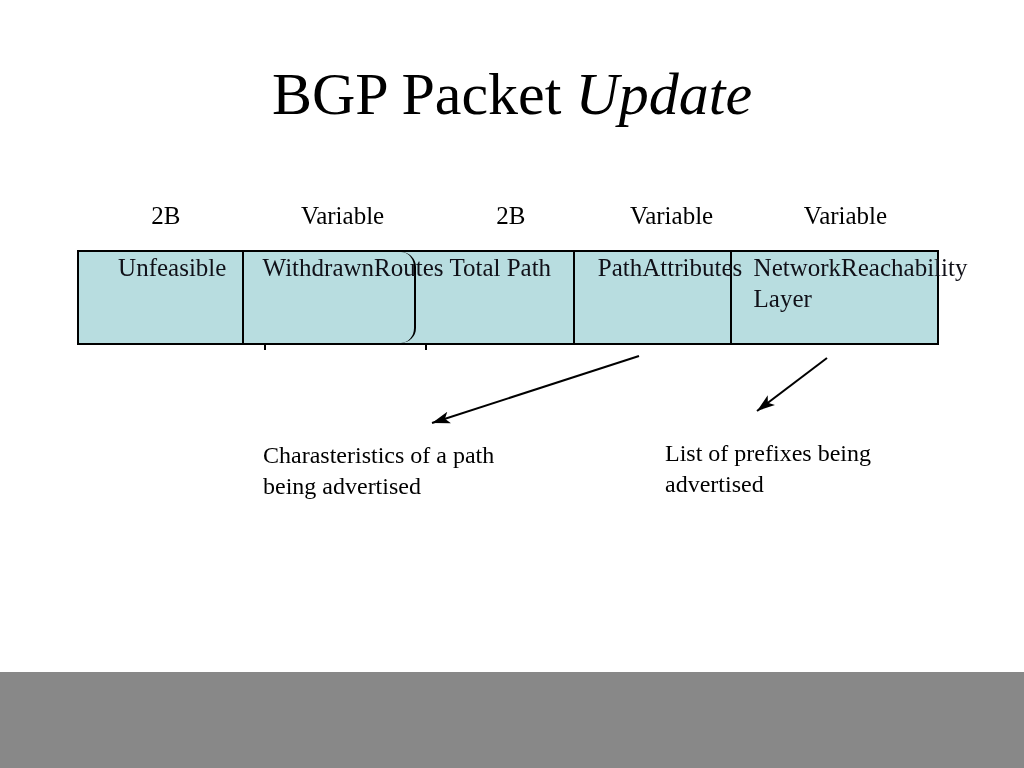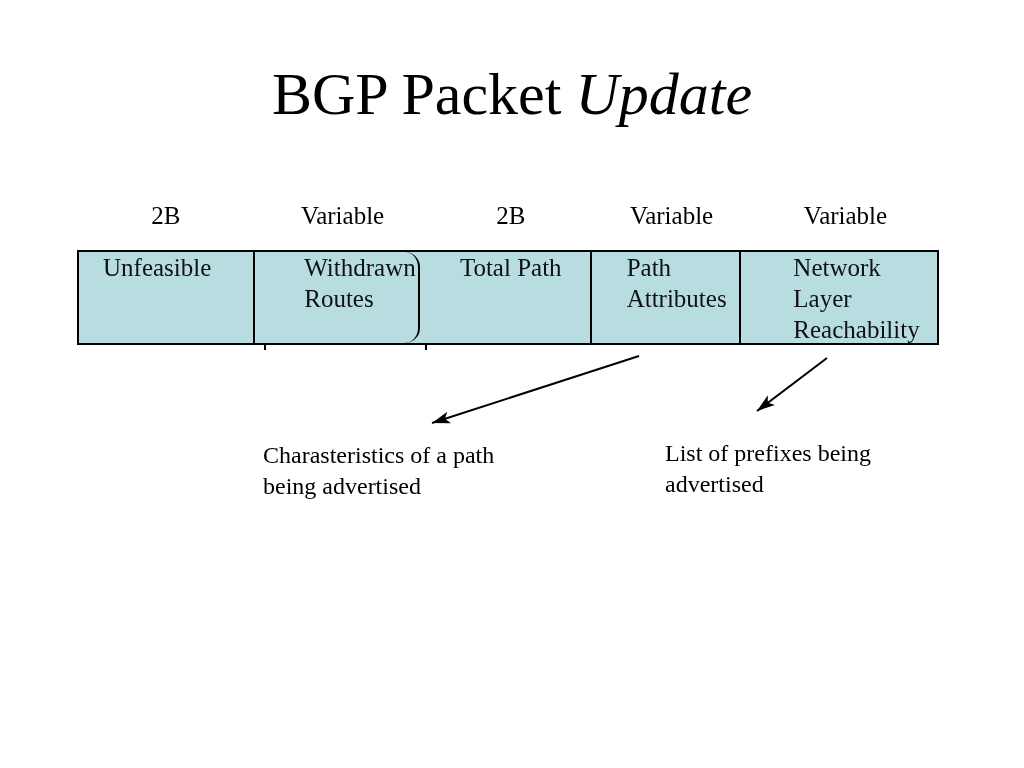--- a/index.html
+++ b/index.html
@@ -1,19 +1,19 @@
 <!DOCTYPE html>
 <html><head>
 <meta charset="utf-8">
 <style>
   html, body { margin: 0; padding: 0; background: #888; }
   .slide {
     position: relative;
     width: 1024px;
-    height: 768px;
+    height: 672px;
     background: #ffffff;
     overflow: hidden;
     font-family: "Liberation Serif", "DejaVu Serif", serif;
     color: #000;
     margin: 0 auto;
   }
   .title {
     position: absolute;
     top: 58px;
     left: 0;
@@ -54,22 +54,22 @@
     top: 250px;
     height: 95px;
     border: 2px solid #000;
     background: #b8dde0;
     font-size: 25px;
     line-height: 31px;
     color: #101018;
   }
   .packet-row .cell {
     display: flex;
-    flex-direction: column;
-    justify-content: flex-start;
+    flex-direction: row;
+    justify-content: center;
     border-right: 2px solid #000;
   }
   .packet-row .cell.last { border-right: none; }
   .packet-row .w1 { width: 186px; padding-left: 24px; }
   .packet-row .w2 { width: 160px; padding-left: 37px; border-radius: 15px; }
   .packet-row .w3 { width: 170px; text-align: center; }
   .packet-row .w4 { width: 145px; padding-left: 23px; }
   .packet-row .w5 { width: 193px; padding-left: 40px; }
 
   .tick {

